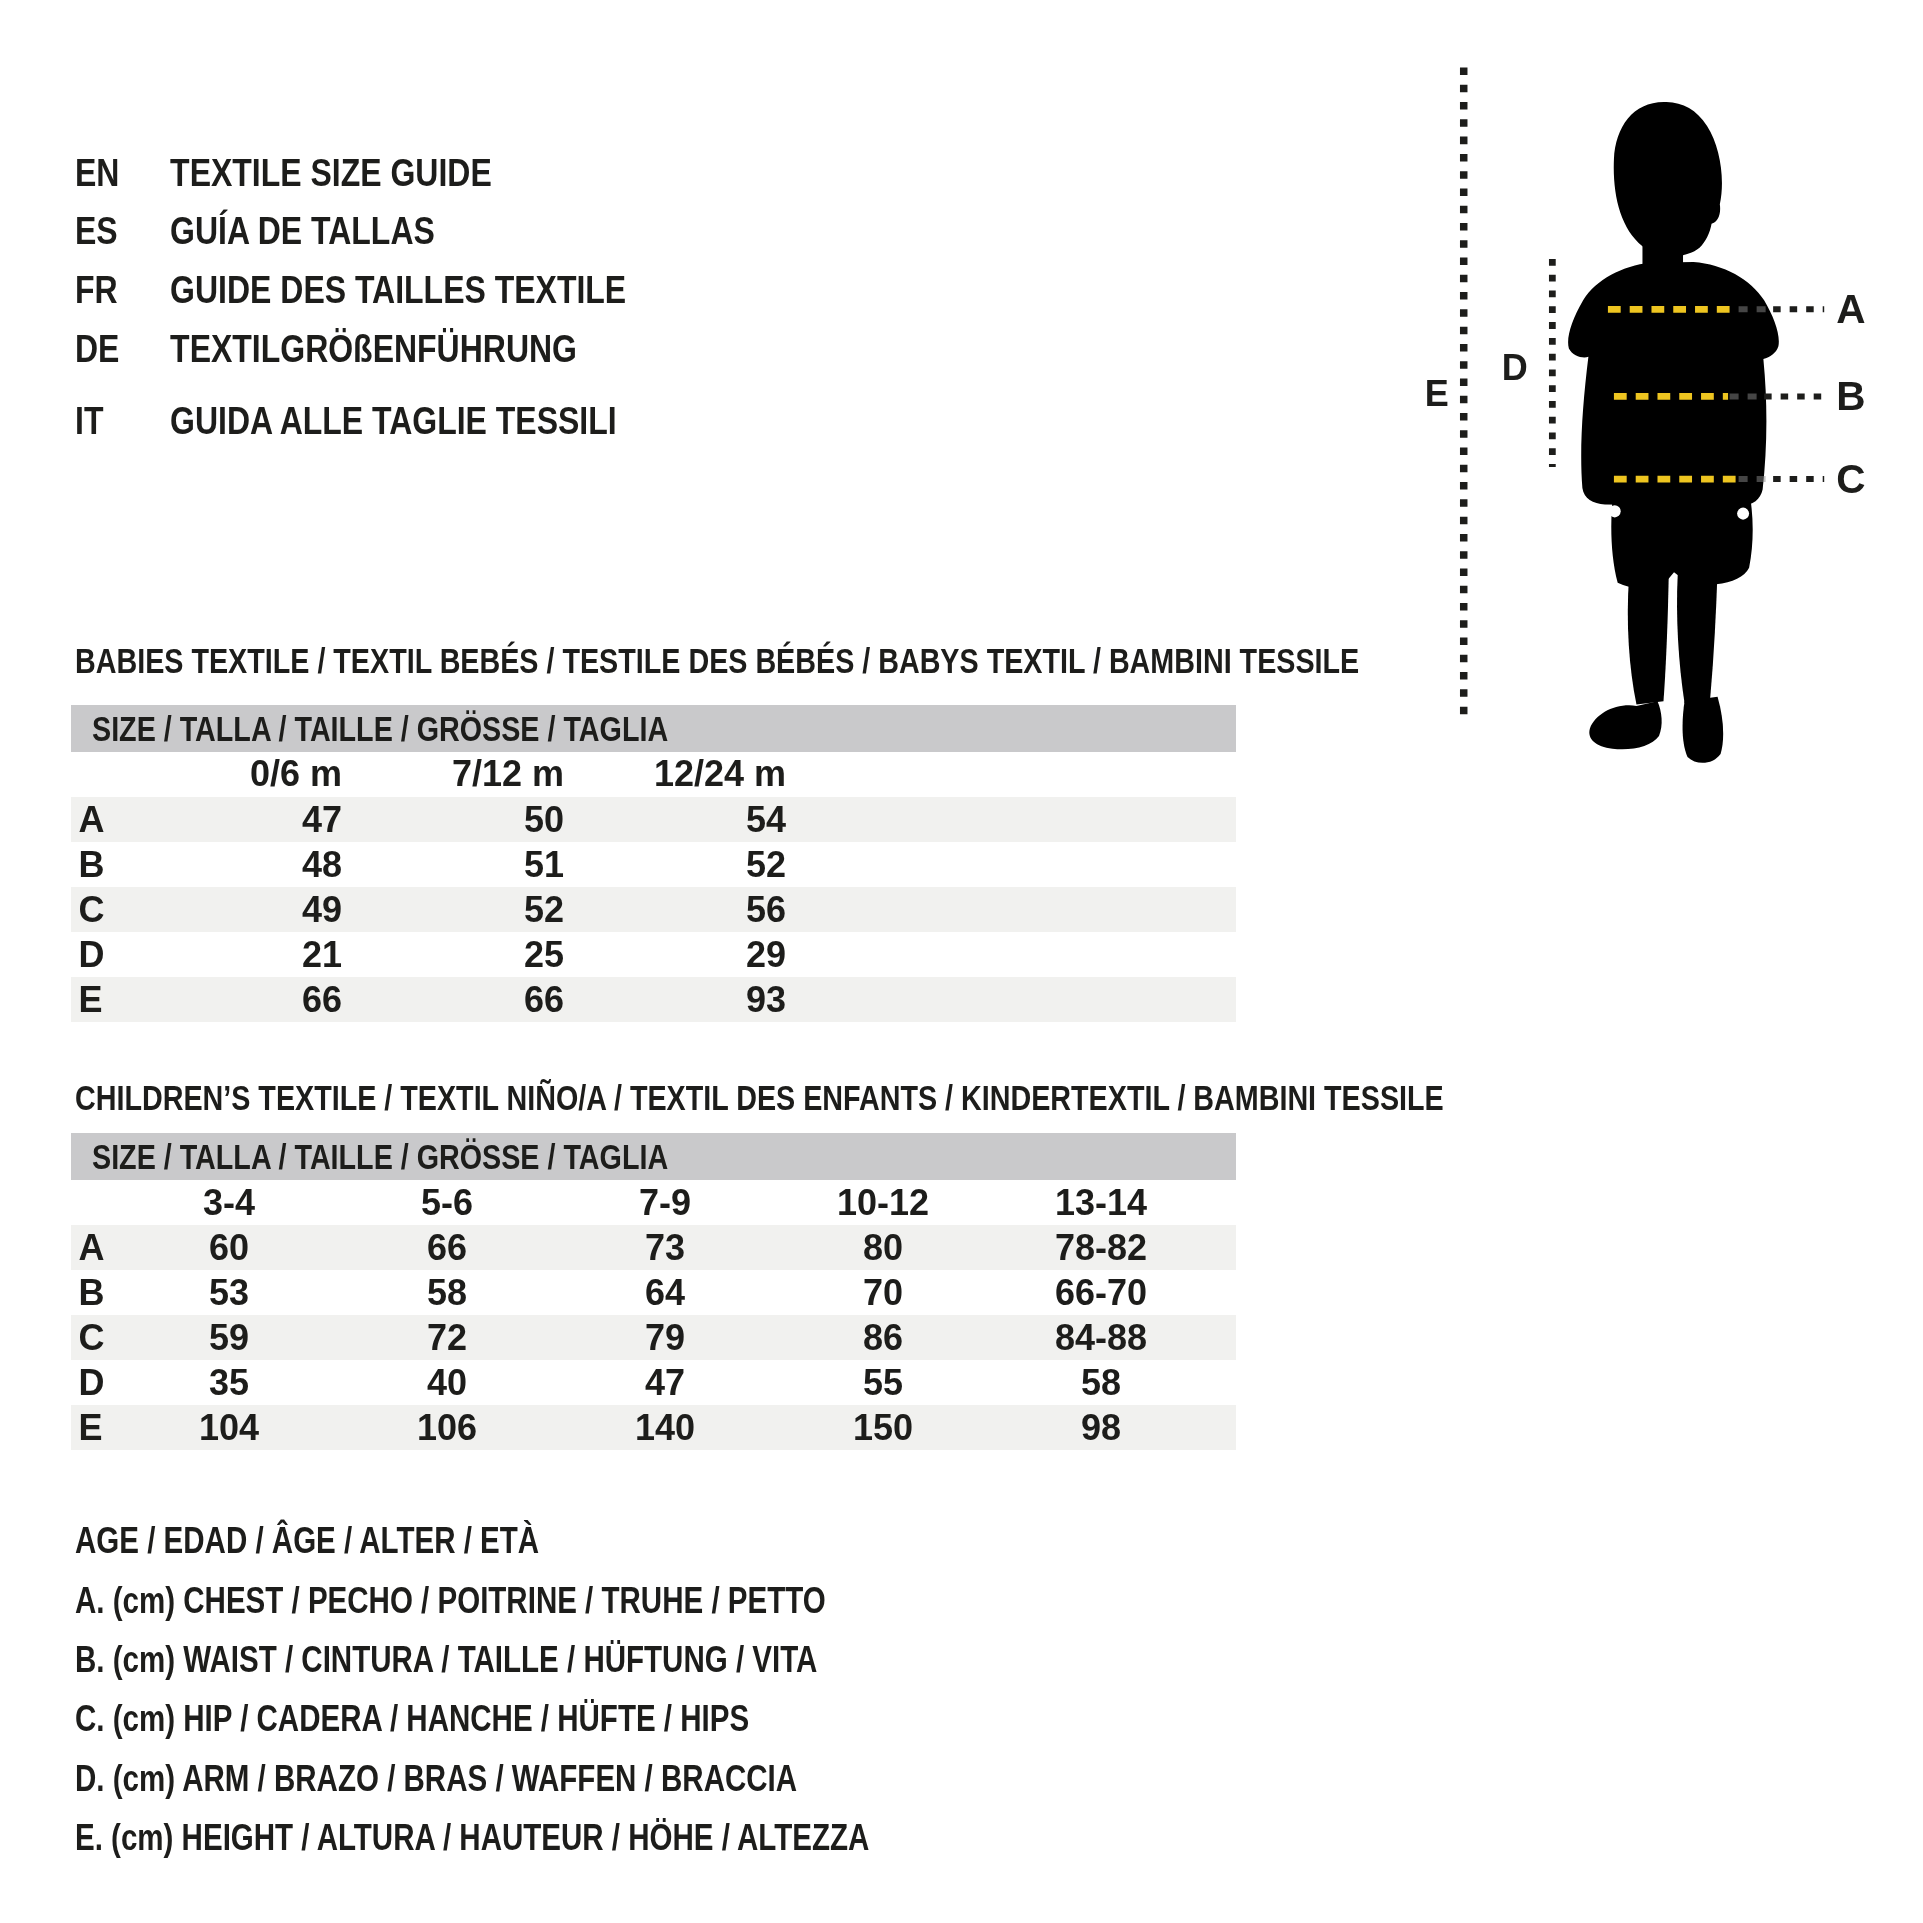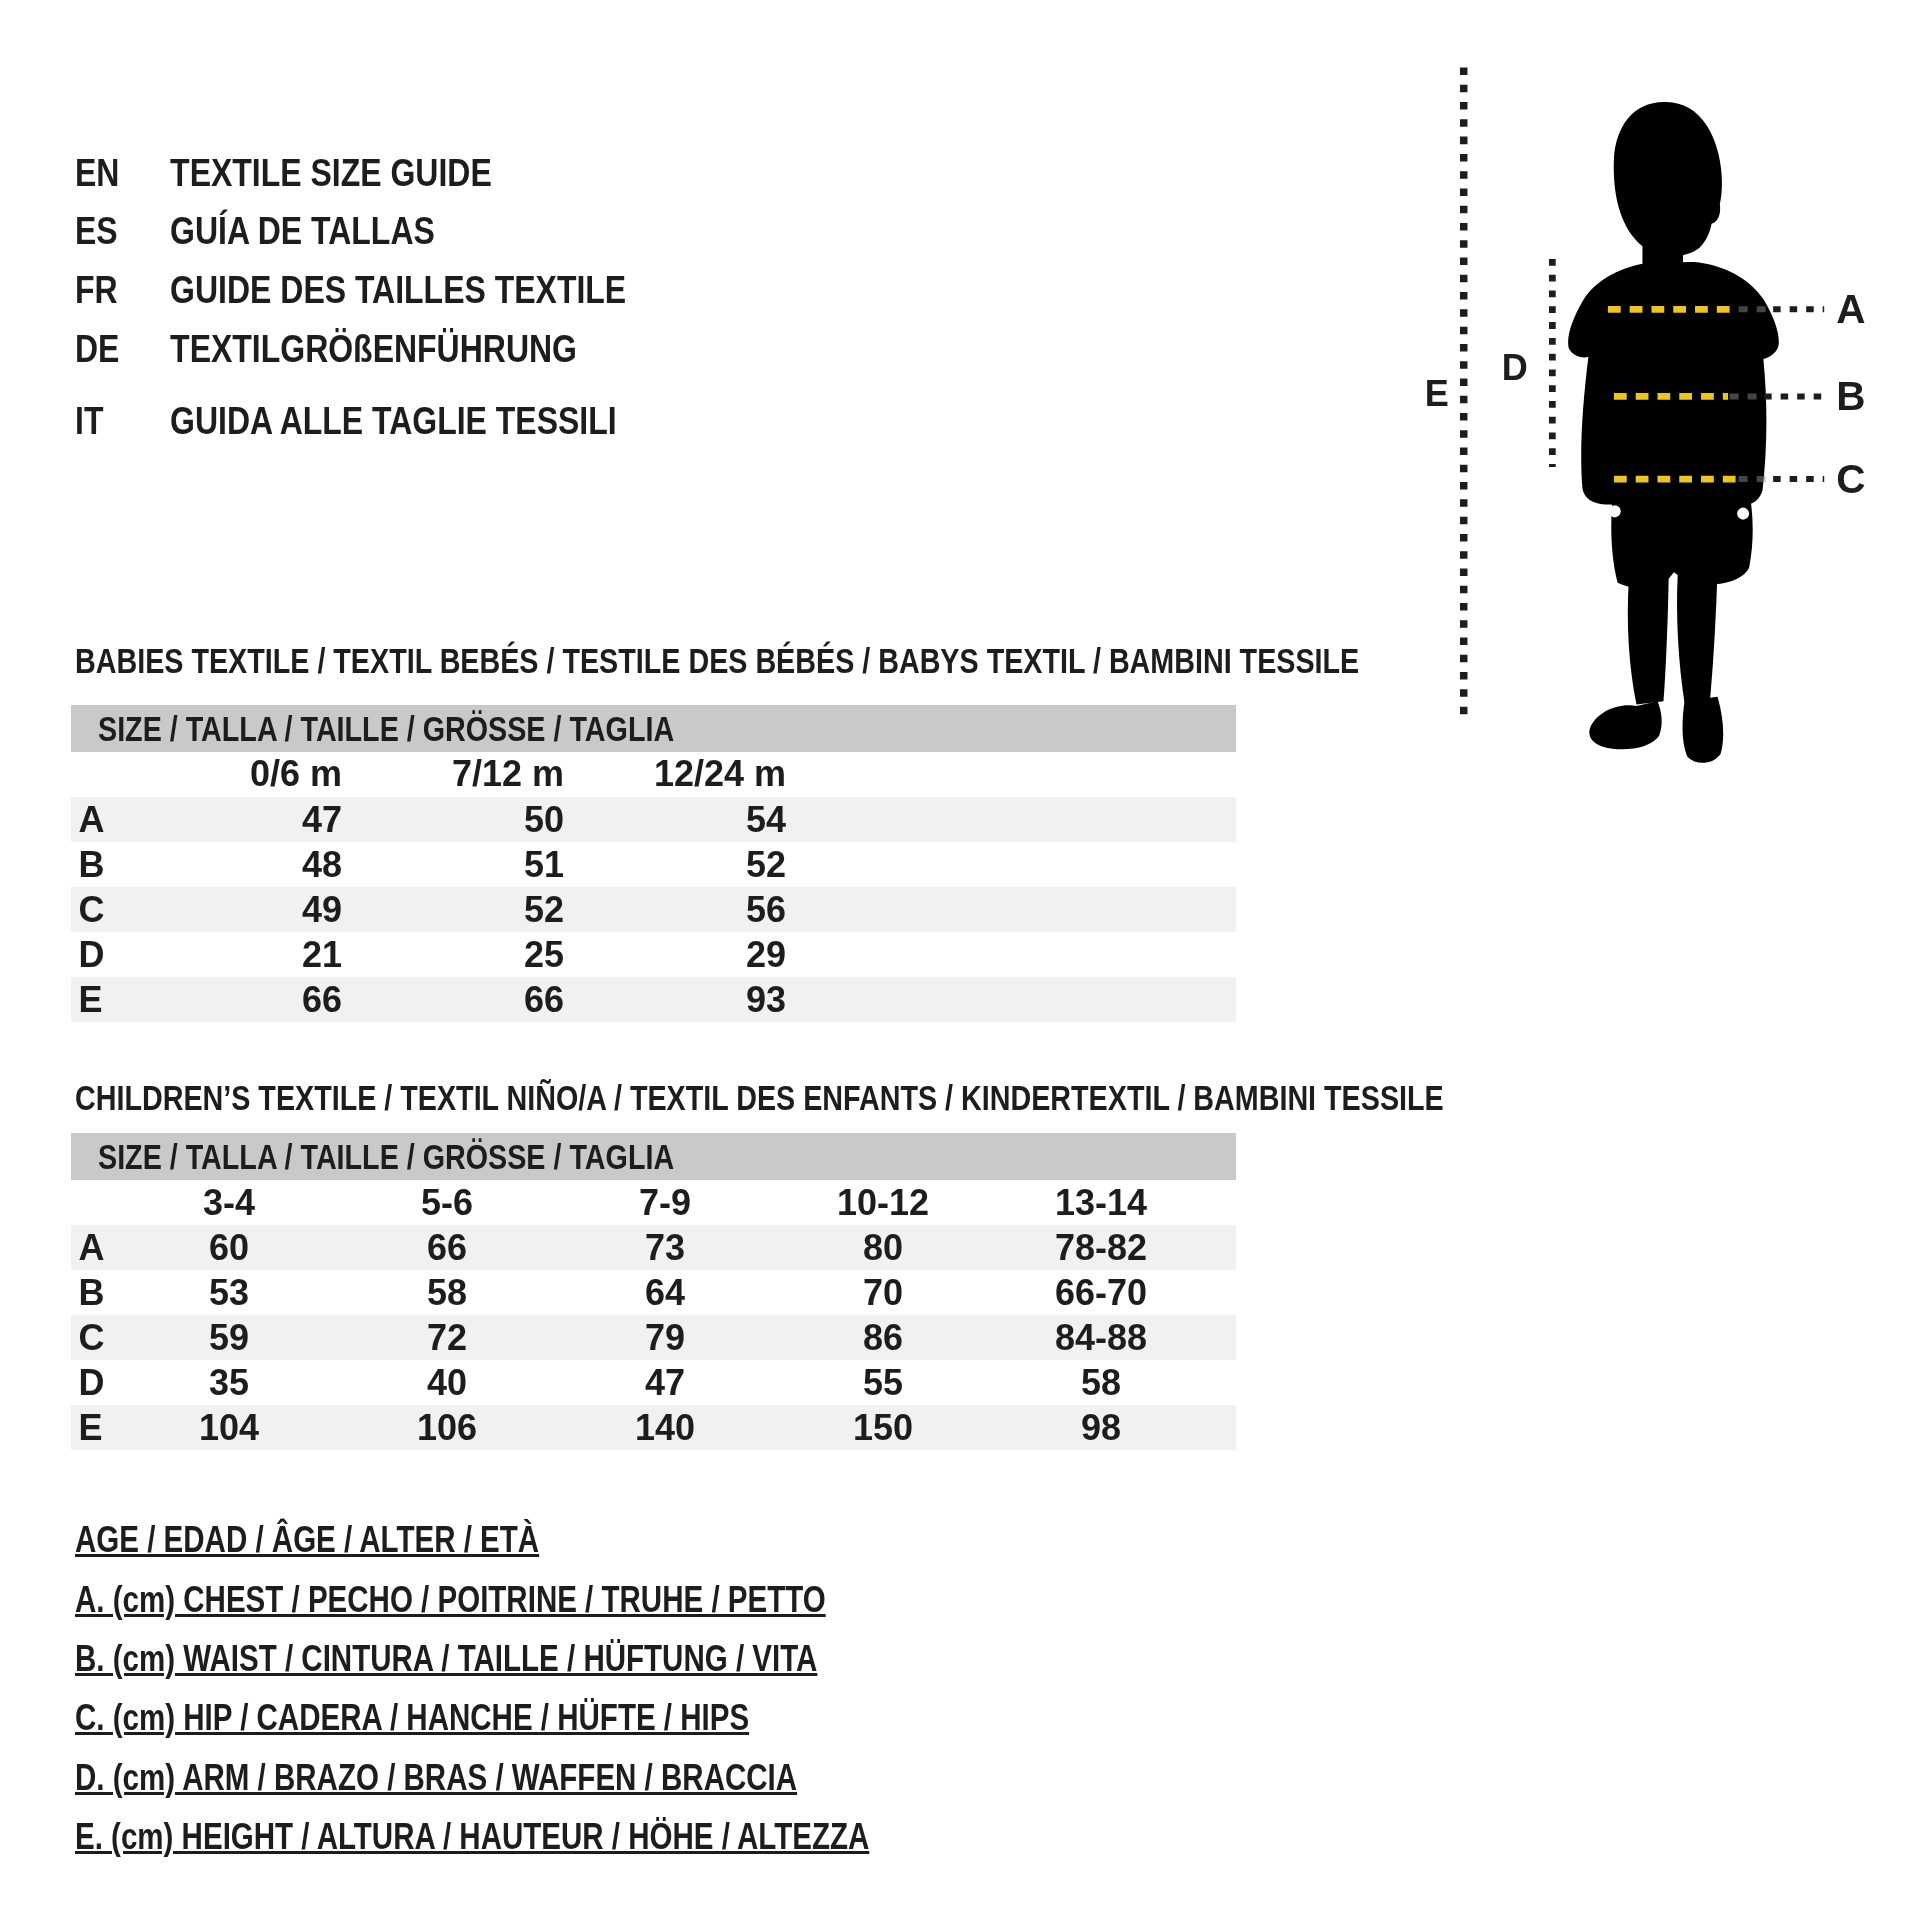--- a/index.html
+++ b/index.html
@@ -12,32 +12,32 @@
   .cond{display:inline-block;transform:scaleX(0.82);transform-origin:left center;white-space:nowrap;}
   
   .lang-row{position:absolute;left:75px;height:59px;display:flex;align-items:center;
     font-size:39px;font-weight:700;letter-spacing:0px;margin-top:48px;}
   .lang-code{display:inline-block;width:116px;}
   
   .section-title{position:absolute;left:75px;height:41px;display:flex;align-items:center;
     font-size:35px;font-weight:700;}
   
   .size-bar{position:absolute;left:71px;width:1165px;height:47px;background:#c9c9cb;
-    display:flex;align-items:center;padding-left:27px;box-sizing:border-box;
+    display:flex;align-items:center;padding-left:21px;box-sizing:border-box;
     font-size:35px;font-weight:700;}
   
   .trow{position:absolute;left:71px;width:1165px;height:45px;display:flex;align-items:center;
     font-size:36px;font-weight:700;}
   .trow.shade{background:#f1f1ef;}
   .cell-letter{width:49px;padding-left:7.5px;box-sizing:border-box;}
   .cell3{width:222px;text-align:right;}
   .cell5{width:218px;text-align:center;}
   
-  .legend-line{position:absolute;left:75px;height:41px;display:flex;align-items:flex-end;
-    font-size:36px;font-weight:700;text-decoration:underline;}
+  .legend-line{position:absolute;left:75px;height:41px;display:flex;align-items:flex-start;
+    font-size:36px;font-weight:700;}
   svg text{font-family:"Liberation Sans", sans-serif;font-weight:700;fill:#1d1d1b;}
 </style>
 </head>
 <body>
 
 <div class="lang-row" style="top:95px">
   <span class="cond"><span class="lang-code">EN</span><span>TEXTILE SIZE GUIDE</span></span>
 </div>
 <div class="lang-row" style="top:153px">
   <span class="cond"><span class="lang-code">ES</span><span>GUÍA DE TALLAS</span></span>

